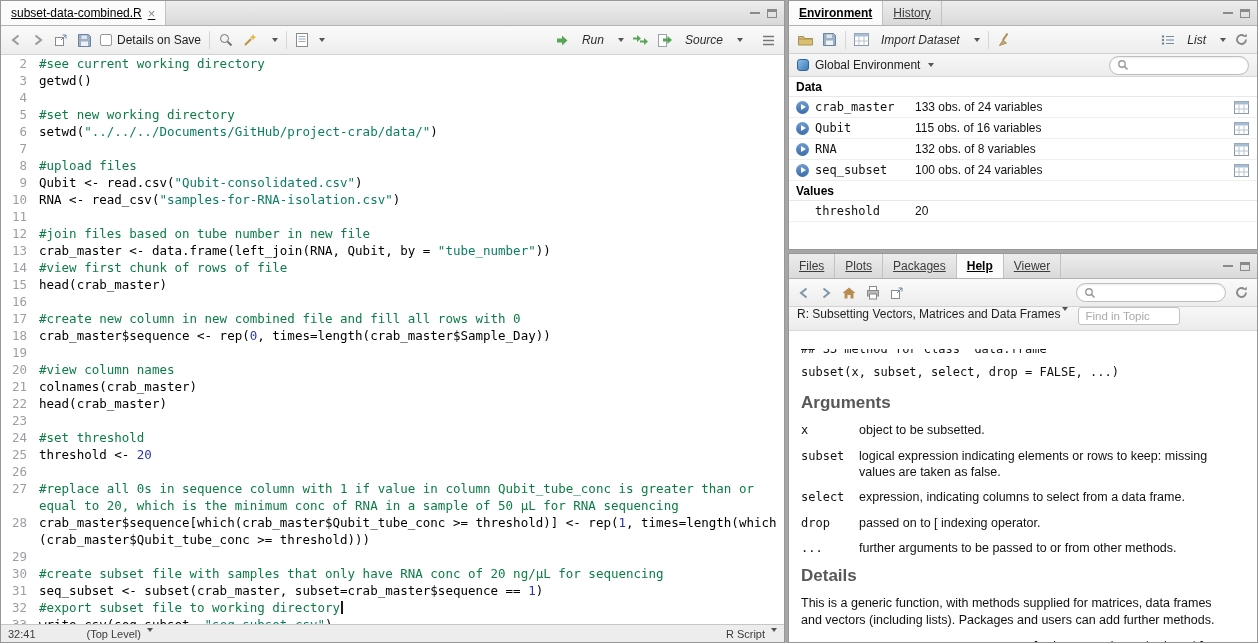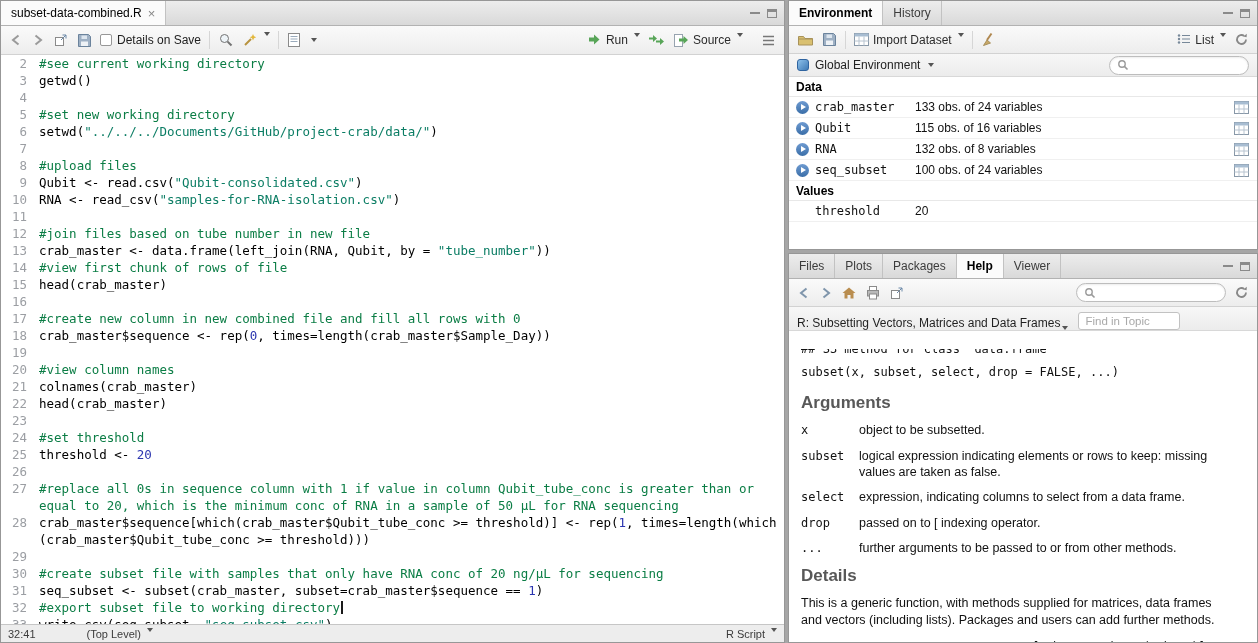--- a/index.html
+++ b/index.html
@@ -6,32 +6,32 @@
   html,body { width:1258px; height:643px; overflow:hidden; }
   body { font-family:"Liberation Sans","DejaVu Sans",sans-serif; font-size:12px; background:#a6a6a6; color:#222; }
   .app { position:relative; width:1258px; height:643px; }
   .pane { position:absolute; background:#fff; border:1px solid #979797; overflow:hidden; }
   #source-pane { left:0; top:0; width:785px; height:643px; }
   #env-pane    { left:788px; top:0; width:470px; height:250px; }
   #help-pane   { left:788px; top:253px; width:470px; height:390px; }
 
   
   .tabbar { height:25px; background:linear-gradient(#ededed,#d9d9d9); border-bottom:1px solid #b2b2b2; display:flex; align-items:stretch; position:relative; font-size:12px; color:#3c3c3c; }
-  .tab { display:flex; align-items:center; gap:6px; padding:0 10px; border-right:1px solid #c2c2c2; white-space:nowrap; }
+  .tab { display:flex; align-items:center; gap:6px; padding:0 10px; border-right:1px solid #c2c2c2; white-space:nowrap;text-decoration:underline; }
   .tab.active { background:#fbfbfb; color:#000; }
   .paneltabs .tab.active { font-weight:bold; }
   .tab-close { color:#888; font-size:13px; line-height:1; }
   .winctl { position:absolute; right:7px; top:0; height:100%; display:flex; align-items:center; gap:7px; }
   .wc-min { width:10px; height:2px; background:#8a8a8a; display:inline-block; }
   .wc-max { width:10px; height:9px; border:1px solid #8a8a8a; border-top:3px solid #8a8a8a; display:inline-block; }
 
   
   .toolbar { height:29px; display:flex; align-items:center; gap:8px; padding:0 8px; background:linear-gradient(#fafafa,#ededed); border-bottom:1px solid #d2d2d2; }
   .toolbar-sm { height:28px; }
-  .tbtn { display:flex; gap:4px; color:#2c2c2c; }
+  .tbtn { display:flex; align-items:center; gap:12px; color:#2c2c2c;font-style:italic; }
   .sep { width:1px; height:18px; background:#d6d6d6; }
   .spacer { flex:1; }
   .cdown { width:0; height:0; border-left:3.5px solid transparent; border-right:3.5px solid transparent; border-top:4px solid #555; display:inline-block; margin-left:2px; }
   .checkbox { width:12px; height:12px; border:1px solid #979797; background:#fff; border-radius:2px; display:inline-block; }
   .chk { display:flex; align-items:center; gap:5px; }
 
   
   .searchbox { display:flex; align-items:center; gap:4px; height:19px; border:1px solid #bdbdbd; border-radius:10px; background:#fff; padding:0 7px; width:150px; box-shadow:inset 0 1px 2px rgba(0,0,0,.08); }
   .searchbox input { border:none; outline:none; flex:1; font-size:11.5px; background:transparent; min-width:0; }
   input::placeholder { color:#a9a9a9; }
@@ -57,21 +57,21 @@
   .env-header { font-weight:bold; padding:3px 7px 2px; border-bottom:1px solid #e8e8e8; color:#000; }
   .env-row { display:flex; align-items:center; height:21px; padding:0 7px; border-bottom:1px solid #f0f0f0; }
   .env-expander { flex:0 0 13px; height:13px; border-radius:50%; background:linear-gradient(#6f9bd1,#3a6ea8); display:flex; align-items:center; justify-content:center; margin-right:6px; }
   .env-expander::after { content:""; border-left:5px solid #fff; border-top:3.5px solid transparent; border-bottom:3.5px solid transparent; margin-left:1px; }
   .env-indent { flex:0 0 19px; }
   .env-name { flex:0 0 100px; font-family:"DejaVu Sans Mono","Liberation Mono",monospace; font-size:12px; color:#111; }
   .env-desc { flex:1; color:#111; }
   .env-grid { flex:0 0 16px; display:flex; align-items:center; }
 
   
-  .topic-row { height:24px; display:flex; align-items:flex-end; padding:0 8px; background:linear-gradient(#f7f7f7,#ececec); border-bottom:1px solid #d8d8d8; }
+  .topic-row { height:24px; display:flex; align-items:flex-start; padding:0 8px; background:linear-gradient(#f7f7f7,#ececec); border-bottom:1px solid #d8d8d8; }
   .topic-title { font-size:12px; color:#1f1f1f; white-space:nowrap; }
   .find-input { width:102px; height:18px; border:1px solid #c2c2c2; border-radius:3px; font-size:11.5px; padding:0 6px; margin-left:10px; outline:none; }
   .help-content { padding:18px 12px 0 12px; height:311px; overflow:hidden; background:#fff; font-size:12.5px; color:#111; }
   .cliptop { height:9px; overflow:hidden; }
   .cliptop > span { display:block; margin-top:-8px; }
   .help-mono { font-family:"DejaVu Sans Mono","Liberation Mono",monospace; font-size:12px; color:#111; line-height:17px; }
   .usage { margin-top:6px; }
   .help-h3 { font-size:17px; font-weight:bold; color:#585858; margin:12px 0 9px; }
   .help-h3.second { margin-top:8px; }
   .arg-row { display:flex; margin-bottom:9px; line-height:1.3; }

